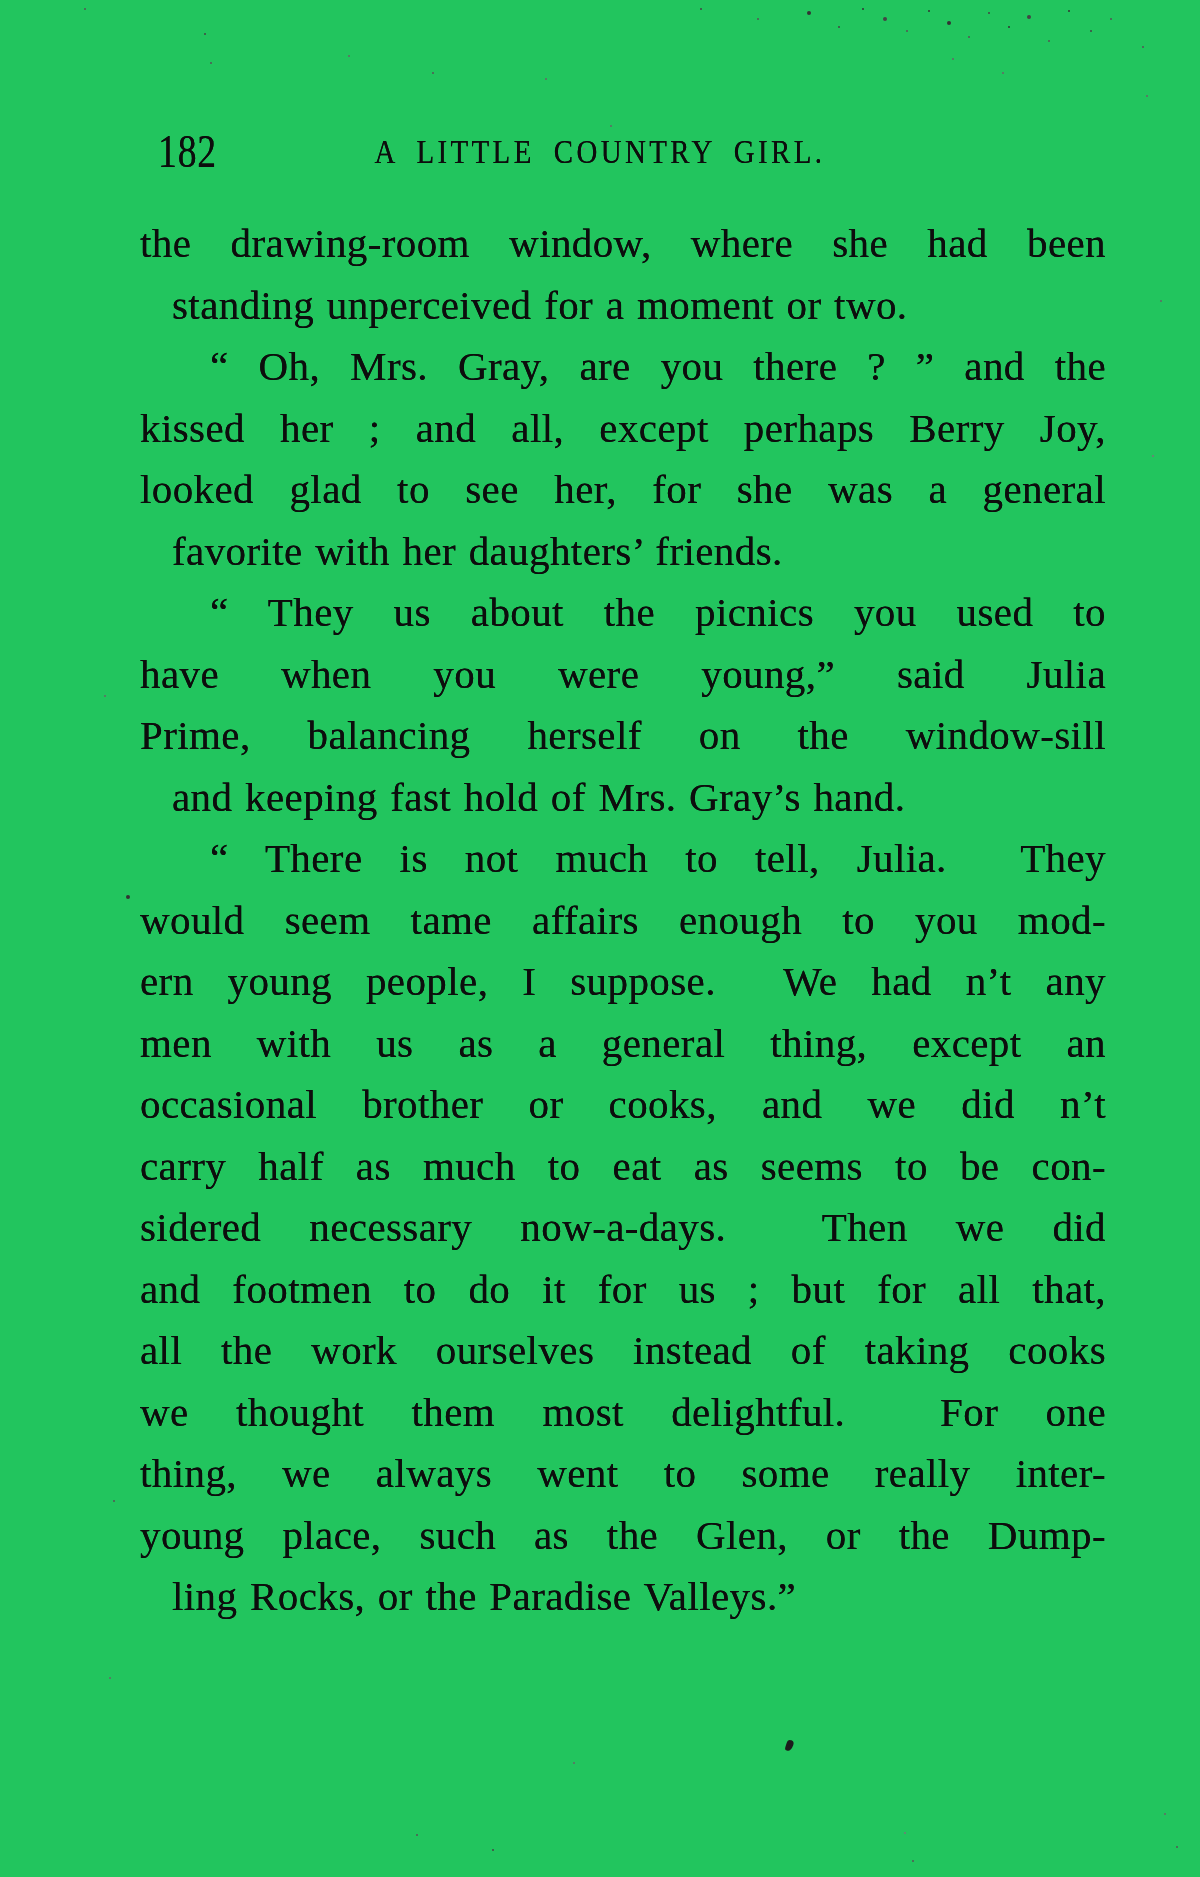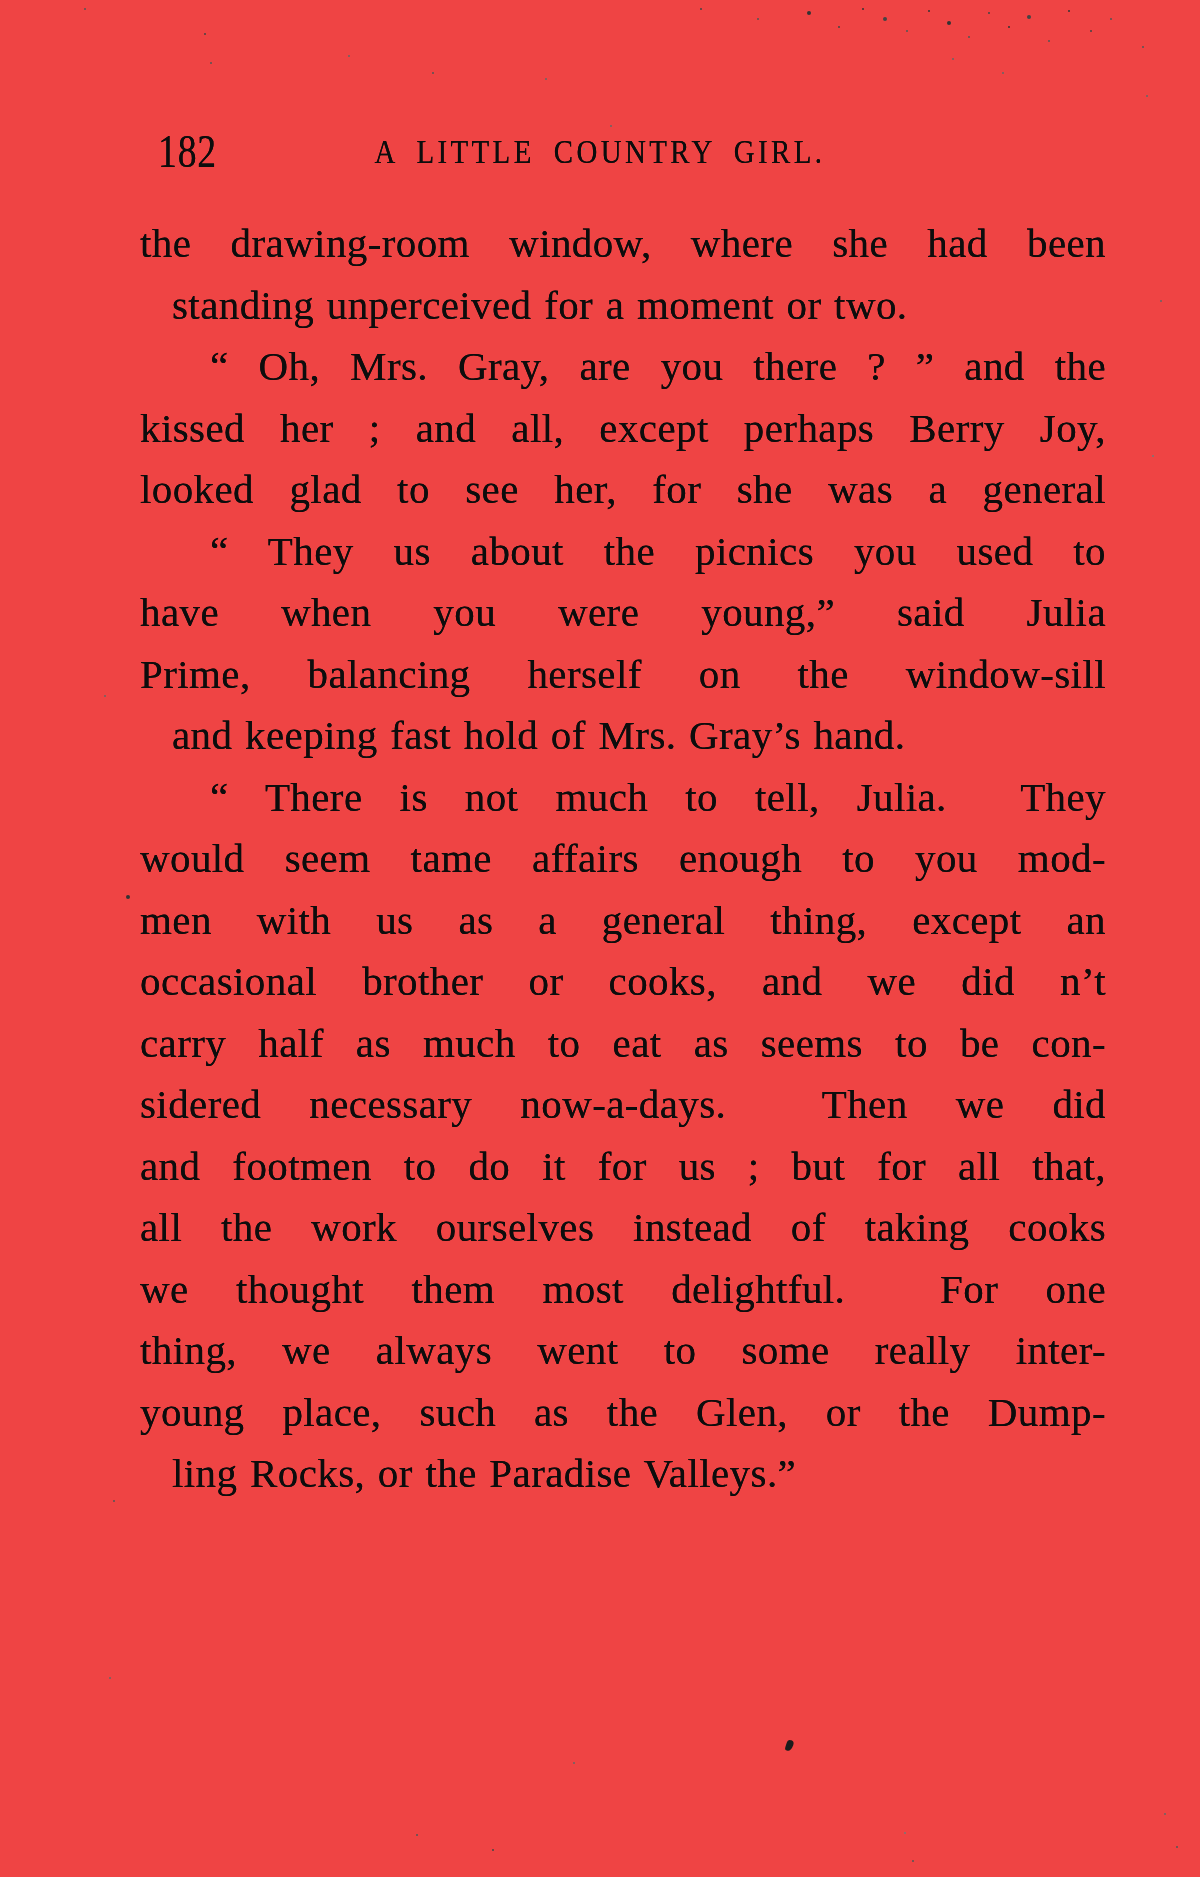--- a/index.html
+++ b/index.html
@@ -1,19 +1,19 @@
 <!DOCTYPE html>
 <html><head>
 <meta charset="utf-8">
 <style>
   html,body{margin:0;padding:0;background:#e8e8e8;}
   .page{
     position:relative;
     width:1200px;height:1877px;
-    background:#ef4444;
+    background:#22c55e;
     overflow:hidden;
     font-family:"Liberation Serif","DejaVu Serif",serif;
     color:#0d0d0d;
   }
   .header{
     position:absolute;top:130px;left:0;width:100%;height:44px;
   }
   .pagenum{
     position:absolute;left:158px;top:0;
     font-size:46px;line-height:44px;
@@ -78,26 +78,28 @@
     <span class="pagenum">182</span>
     <div class="running-title">A LITTLE COUNTRY GIRL.</div>
   </div>
 
   <div class="body-text" id="body-text">
       <div class="line">the drawing-room window, where she had been</div>
       <div class="line para-end">standing unperceived for a moment or two.</div>
       <div class="line indent">“ Oh, Mrs. Gray, are you there ? ” and the</div>
       <div class="line">kissed her ; and all, except perhaps Berry Joy,</div>
       <div class="line">looked glad to see her, for she was a general</div>
+      <div class="line para-end">favorite with her daughters’ friends.</div>
       <div class="line indent">“ They us about the picnics you used to</div>
       <div class="line">have when you were young,” said Julia</div>
       <div class="line">Prime, balancing herself on the window-sill</div>
       <div class="line para-end">and keeping fast hold of Mrs. Gray’s hand.</div>
       <div class="line indent">“ There is not much to tell, Julia.&nbsp; They</div>
       <div class="line">would seem tame affairs enough to you mod-</div>
+      <div class="line">ern young people, I suppose.&nbsp; We had n’t any</div>
       <div class="line">men with us as a general thing, except an</div>
       <div class="line">occasional brother or cooks, and we did n’t</div>
       <div class="line">carry half as much to eat as seems to be con-</div>
       <div class="line">sidered necessary now-a-days.&nbsp; Then we did</div>
       <div class="line">and footmen to do it for us ; but for all that,</div>
       <div class="line">all the work ourselves instead of taking cooks</div>
       <div class="line">we thought them most delightful.&nbsp; For one</div>
       <div class="line">thing, we always went to some really inter-</div>
       <div class="line">young place, such as the Glen, or the Dump-</div>
       <div class="line para-end">ling Rocks, or the Paradise Valleys.”</div>

